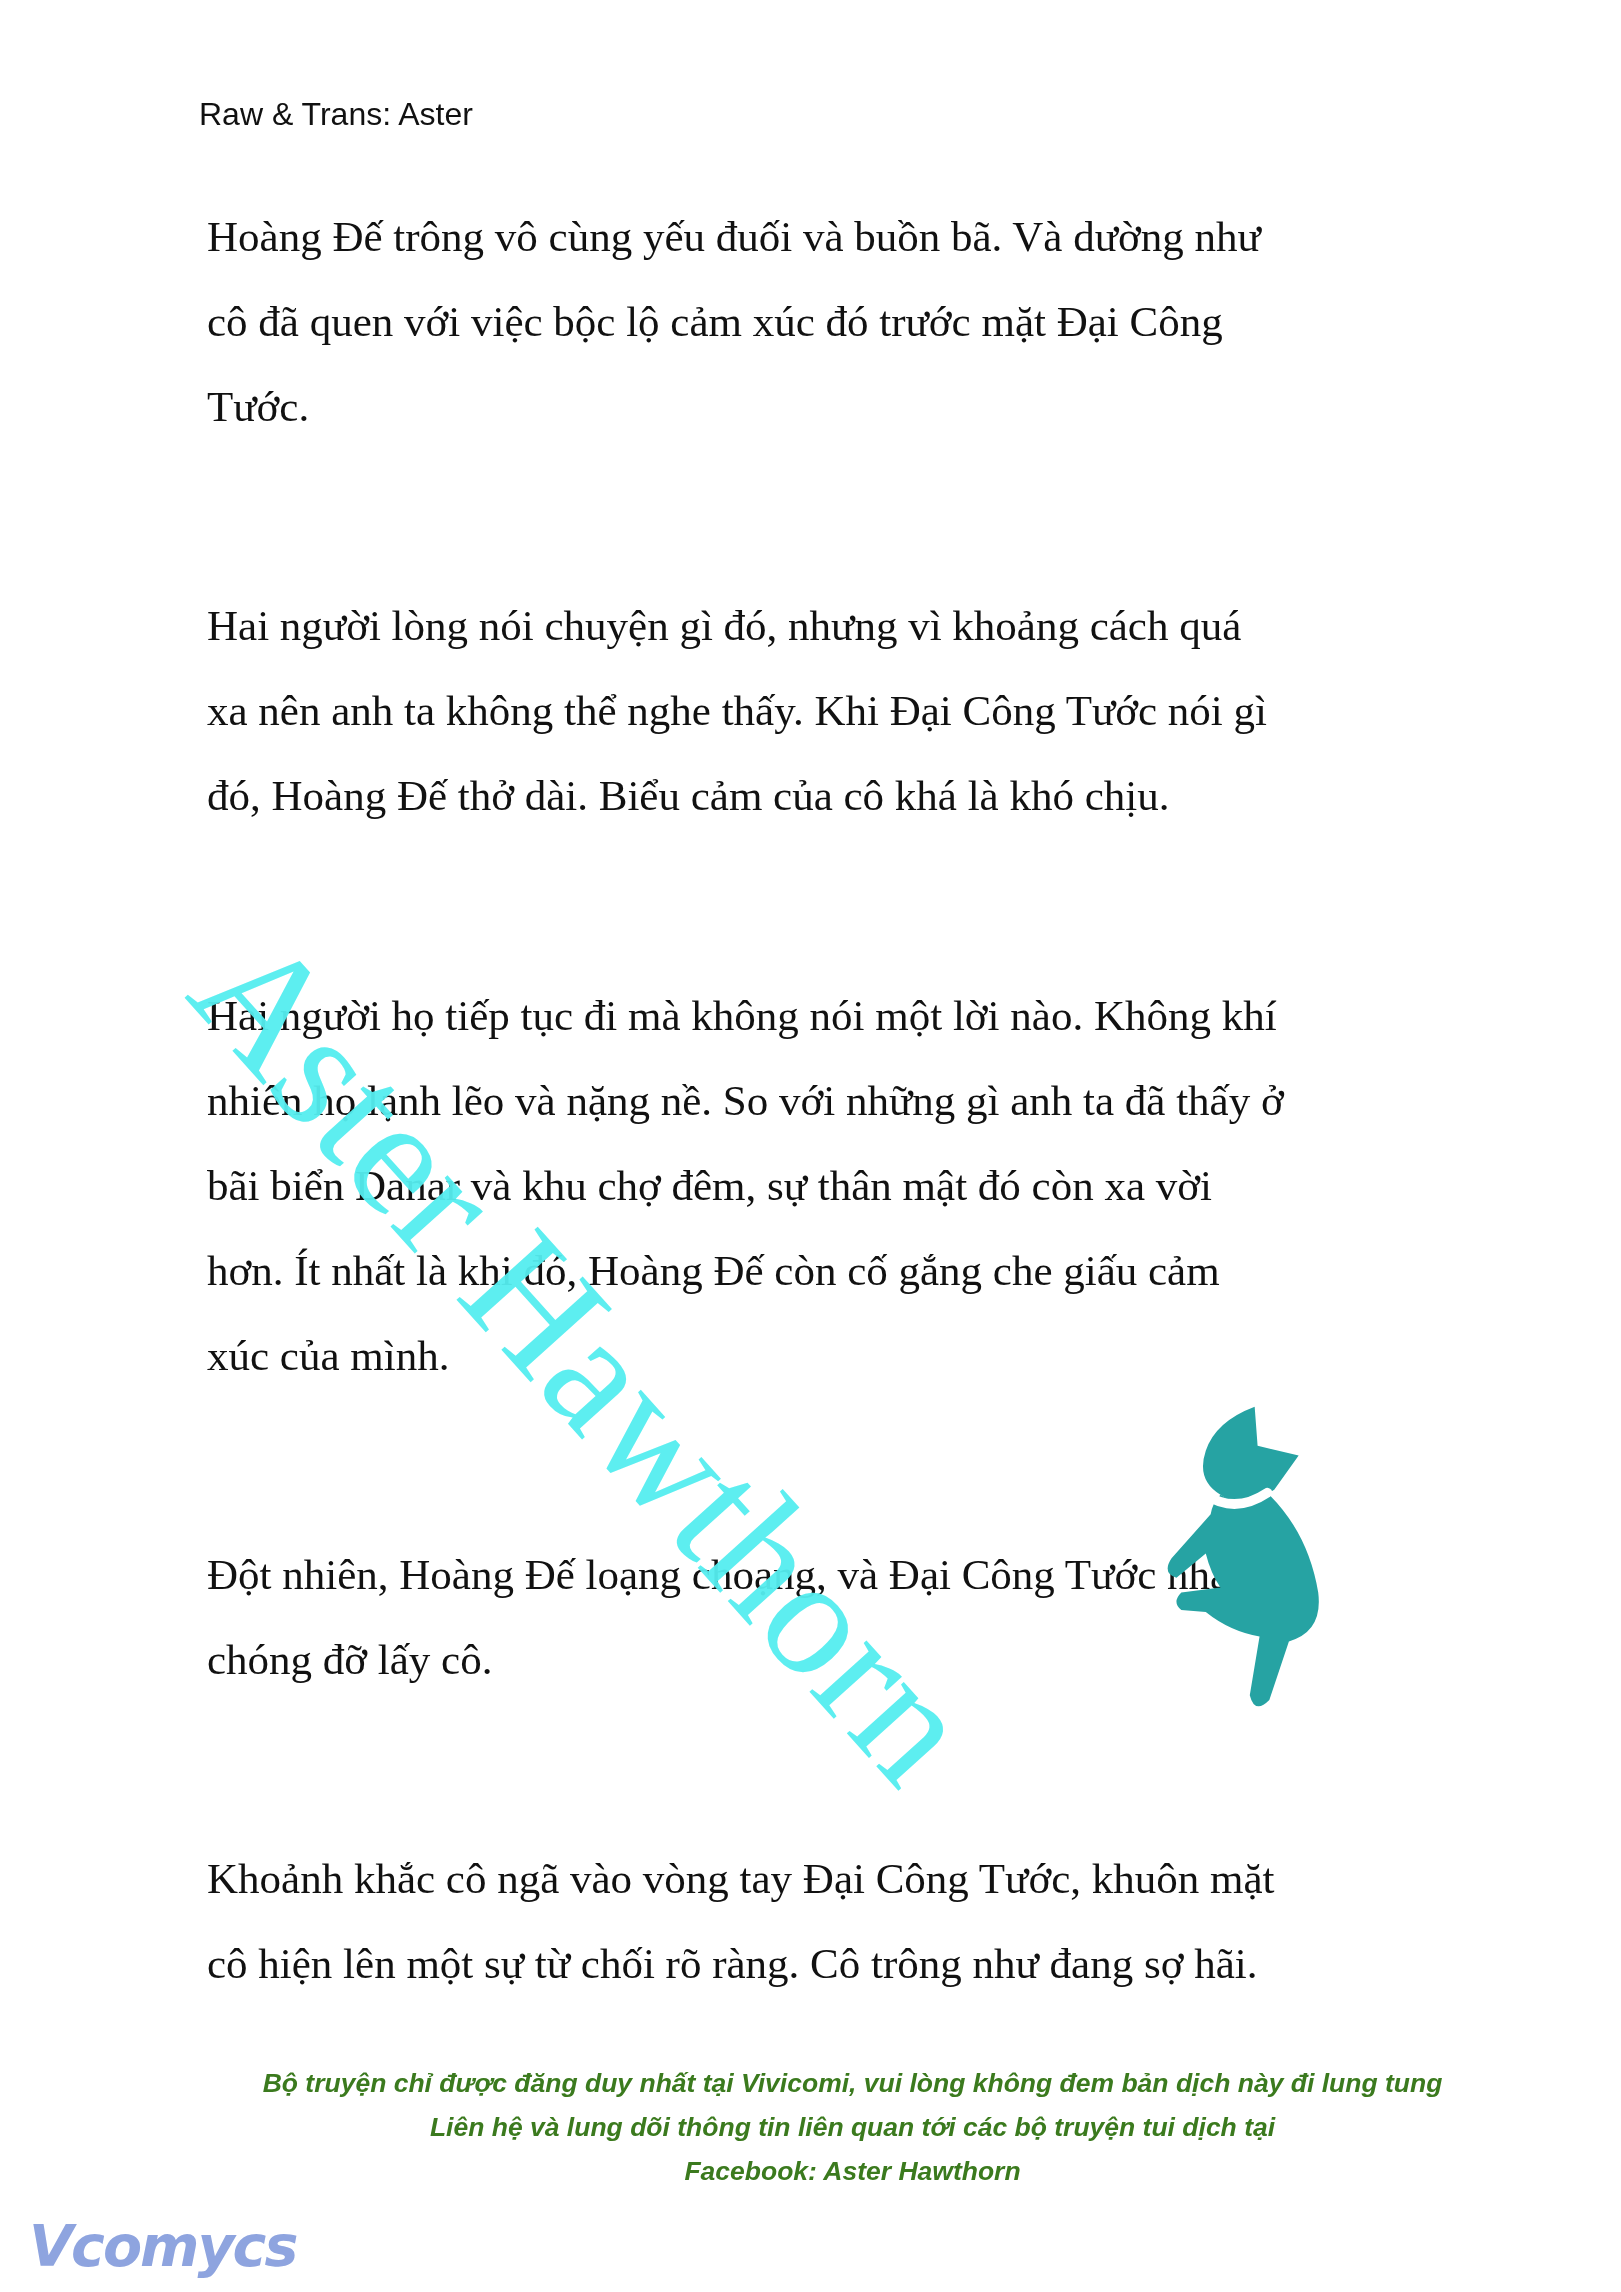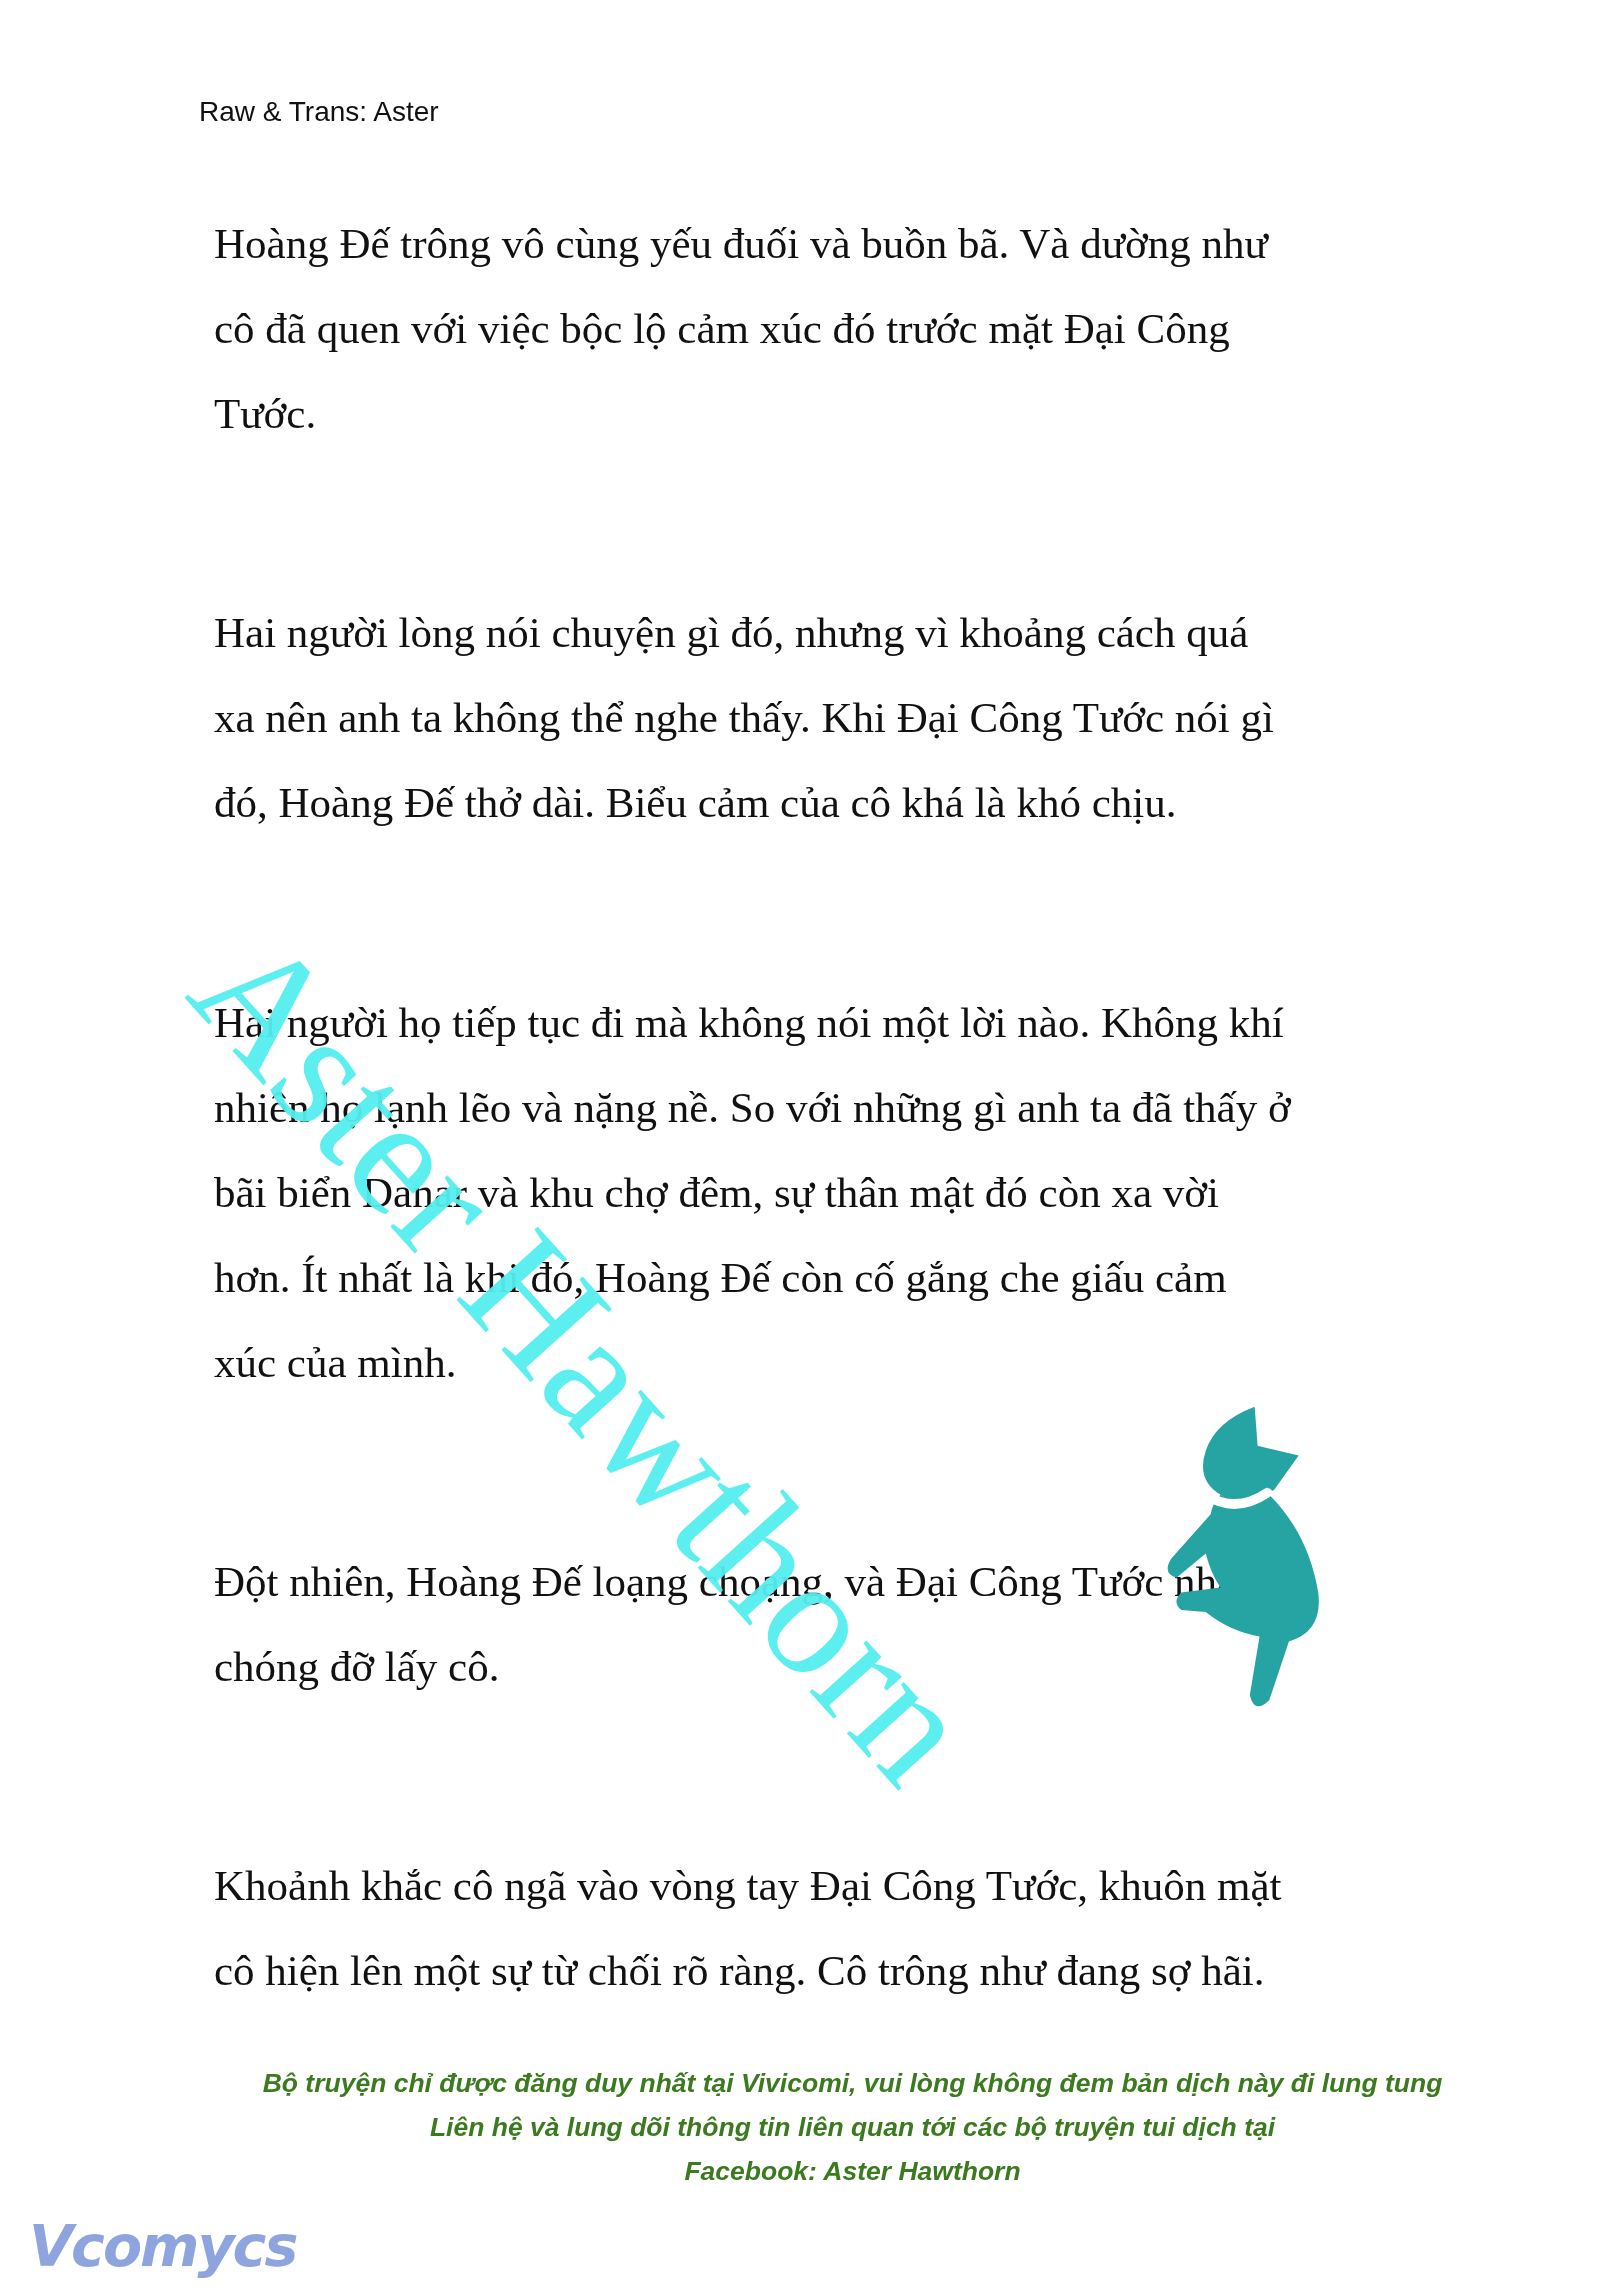--- a/index.html
+++ b/index.html
@@ -1,25 +1,25 @@
 <!DOCTYPE html>
 <html><head>
   <meta charset="utf-8">
   <style>
     html, body { margin: 0; padding: 0; background: #ffffff; }
     body { width: 1621px; height: 2293px; position: relative; overflow: hidden; }
     .page { position: absolute; left: 0; top: 0; width: 1621px; height: 2293px; background: #fff; }
     .header {
       position: absolute; left: 199px; top: 96px;
-      font-family: "Liberation Sans", sans-serif; font-size: 28px; color: #111;
+      font-family: "Liberation Sans", sans-serif; font-size: 32px; color: #111;
     }
     .para {
       position: absolute; left: 199px; width: 1264px;
       font-family: "Liberation Serif", serif; font-size: 43px; color: #111;
-      line-height: 85px; margin: 15px;
+      line-height: 85px; margin: 8px;
     }
     .para .line { display: block; white-space: nowrap; }
     .watermark {
       position: absolute; left: 225px; top: 863px;
       font-family: "Liberation Serif", serif; font-size: 167px; color: #55eef0;
       transform-origin: left center; transform: rotate(48deg);
       white-space: nowrap; pointer-events: none; opacity: 0.95;
     }
     .cat { position: absolute; left: 1152px; top: 1387px; width: 176px; height: 323px; }
     .footer {

